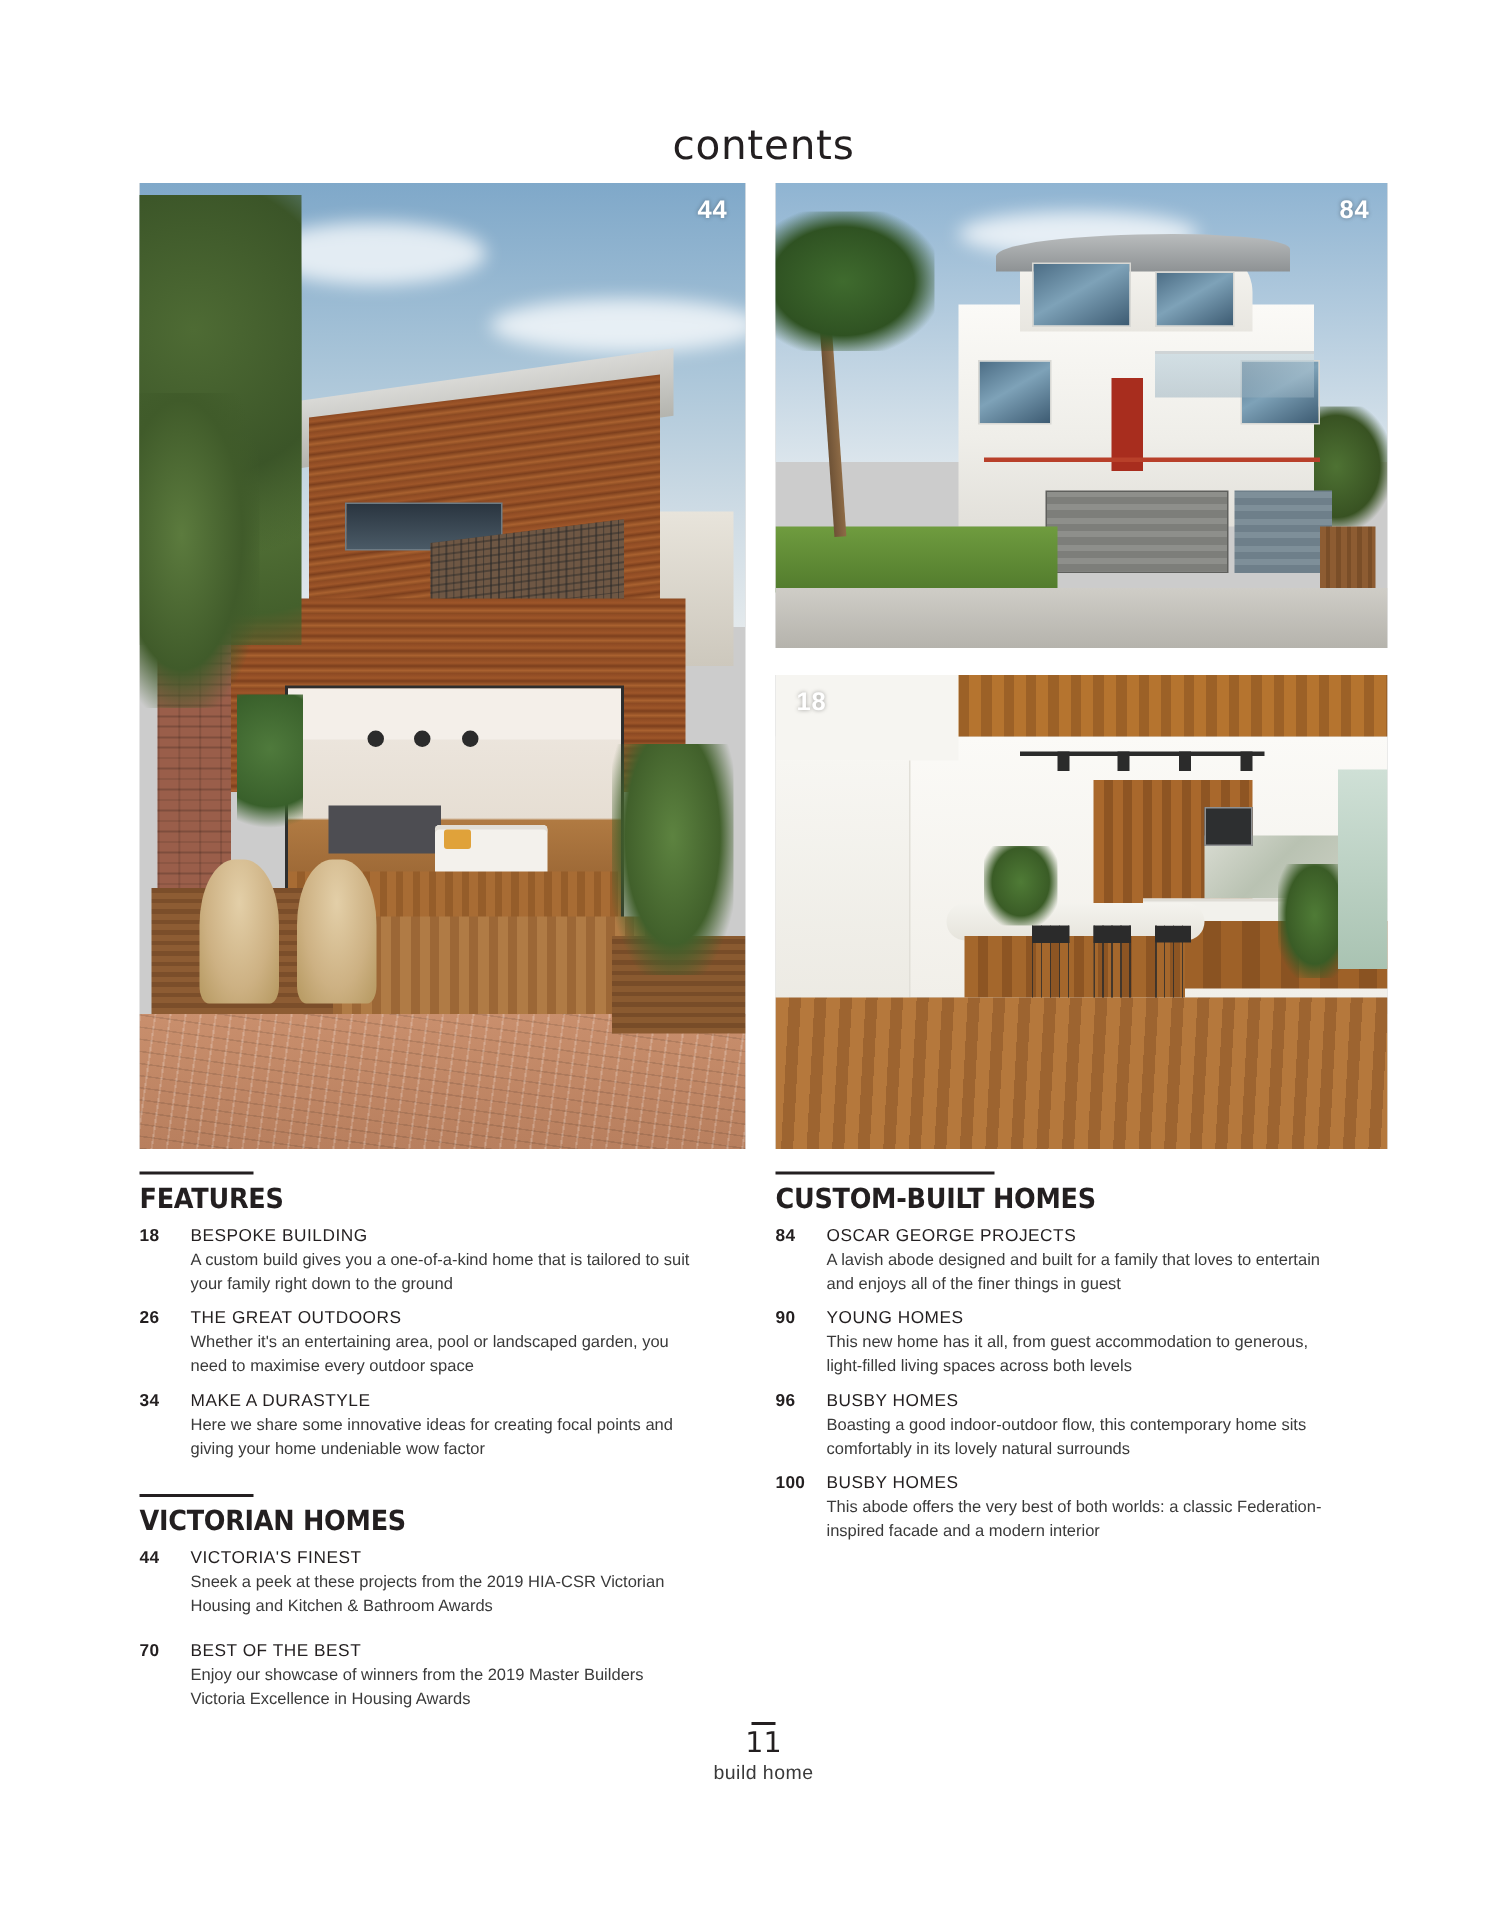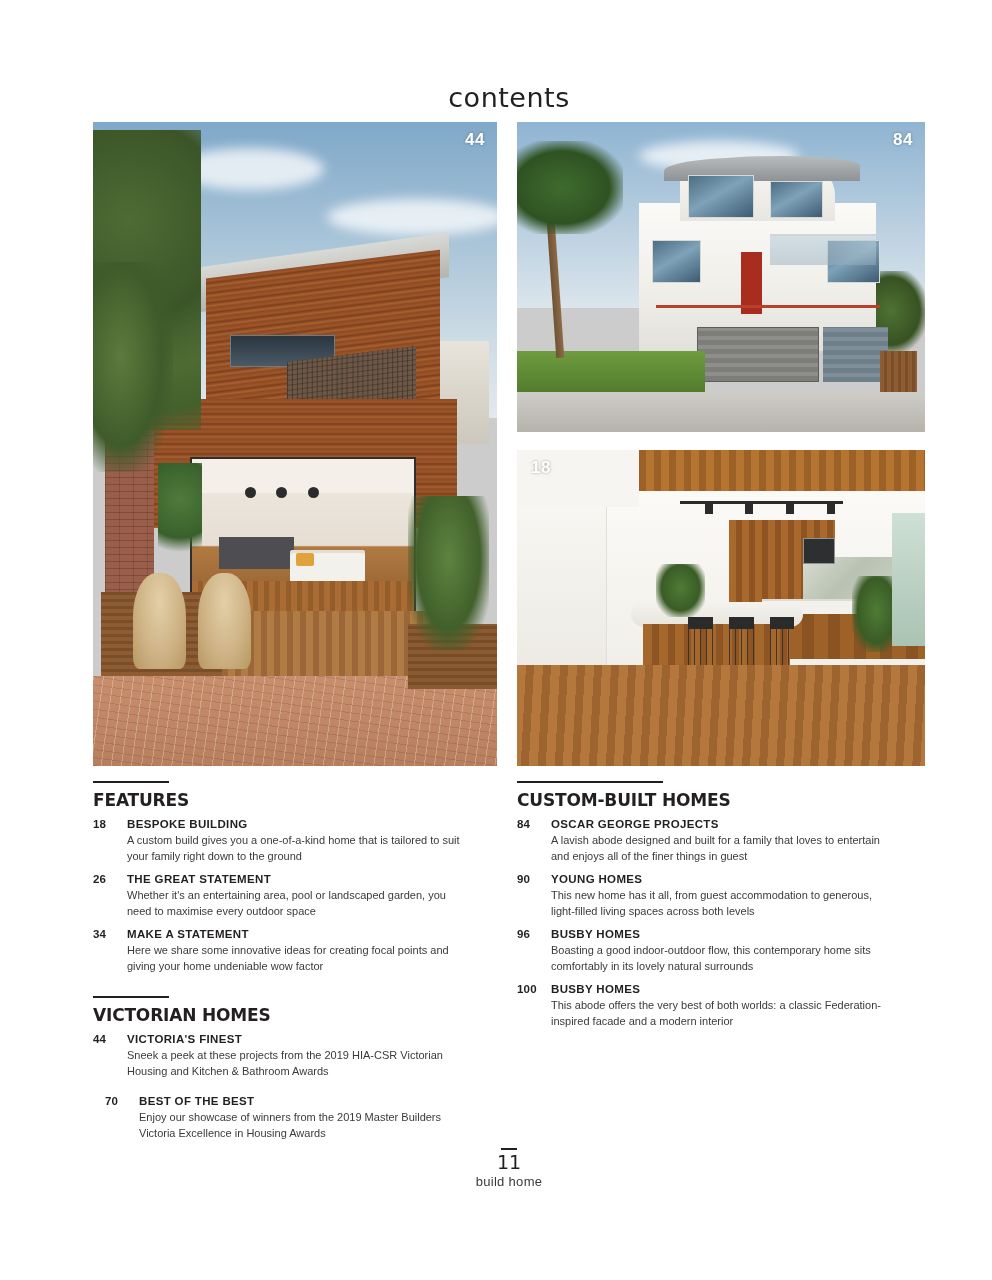--- a/index.html
+++ b/index.html
@@ -347,34 +347,34 @@
     flex: 0 0 34px;
     font-size: 11.5px;
     font-weight: 700;
     color: #231f20;
     padding-top: 1px;
     letter-spacing: 0.2px;
   }
   .entry .body { flex: 1 1 auto; }
   .entry .ttl {
     font-size: 11.5px;
-    font-weight: 700;
+    font-weight: 400;
     letter-spacing: 0.35px;
     color: #231f20;
     line-height: 1.32;
   }
   .entry .desc {
     font-size: 11px;
     font-weight: 400;
     color: #3a3a3a;
     line-height: 1.45;
     margin-top: 1px;
     max-width: 340px;
   }
-  .entry.gap-before { margin-top: 14px; margin-left: 12px; }
+  .entry.gap-before { margin-top: 14px; }
 
   
   .footer {
     position: absolute;
     left: 0; top: 1148px; width: 992px;
     text-align: center;
   }
   .footer .dash {
     width: 16px; height: 2px; background: #231f20;
     margin: 0 auto 3px auto;
@@ -496,29 +496,29 @@
         <div class="pg">18</div>
         <div class="body">
           <div class="ttl">BESPOKE BUILDING</div>
           <div class="desc">A custom build gives you a one-of-a-kind home that is tailored to suit your family right down to the ground</div>
         </div>
       </div>
 
       <div class="entry">
         <div class="pg">26</div>
         <div class="body">
-          <div class="ttl">THE GREAT STATEMENT</div>
+          <div class="ttl">THE GREAT OUTDOORS</div>
           <div class="desc">Whether it's an entertaining area, pool or landscaped garden, you need to maximise every outdoor space</div>
         </div>
       </div>
 
       <div class="entry">
         <div class="pg">34</div>
         <div class="body">
-          <div class="ttl">MAKE A STATEMENT</div>
+          <div class="ttl">MAKE A DURASTYLE</div>
           <div class="desc">Here we share some innovative ideas for creating focal points and giving your home undeniable wow factor</div>
         </div>
       </div>
     </div>
 
     <div class="section-block">
       <div class="section-rule"></div>
       <div class="section-head">VICTORIAN HOMES</div>
 
       <div class="entry">

